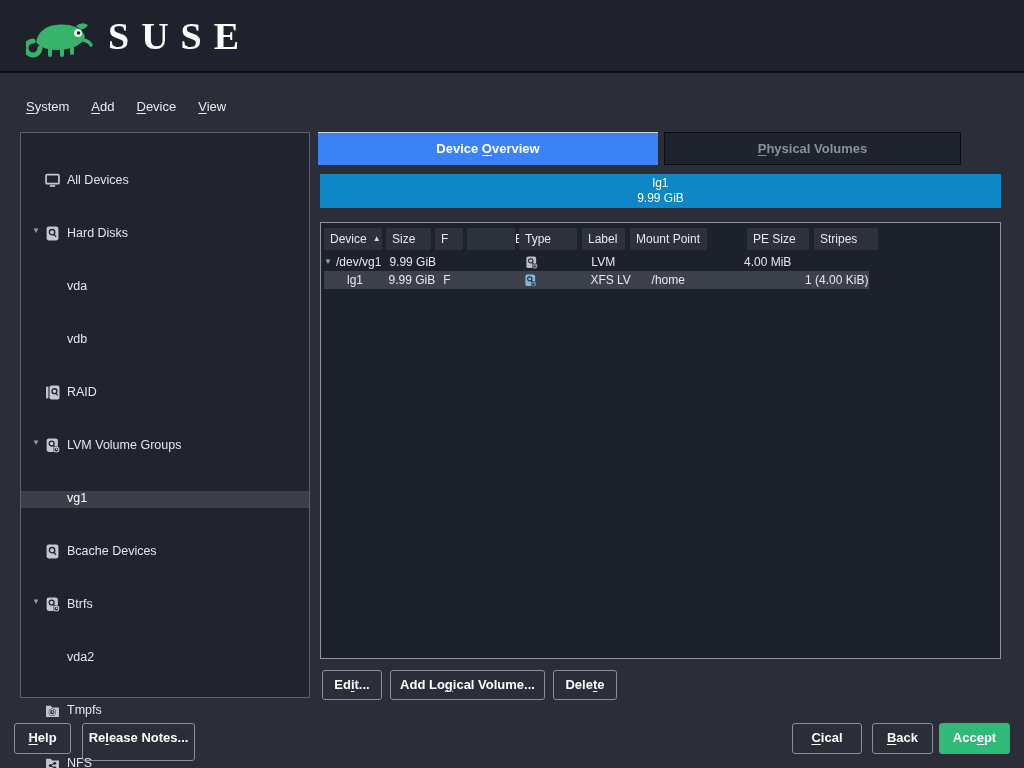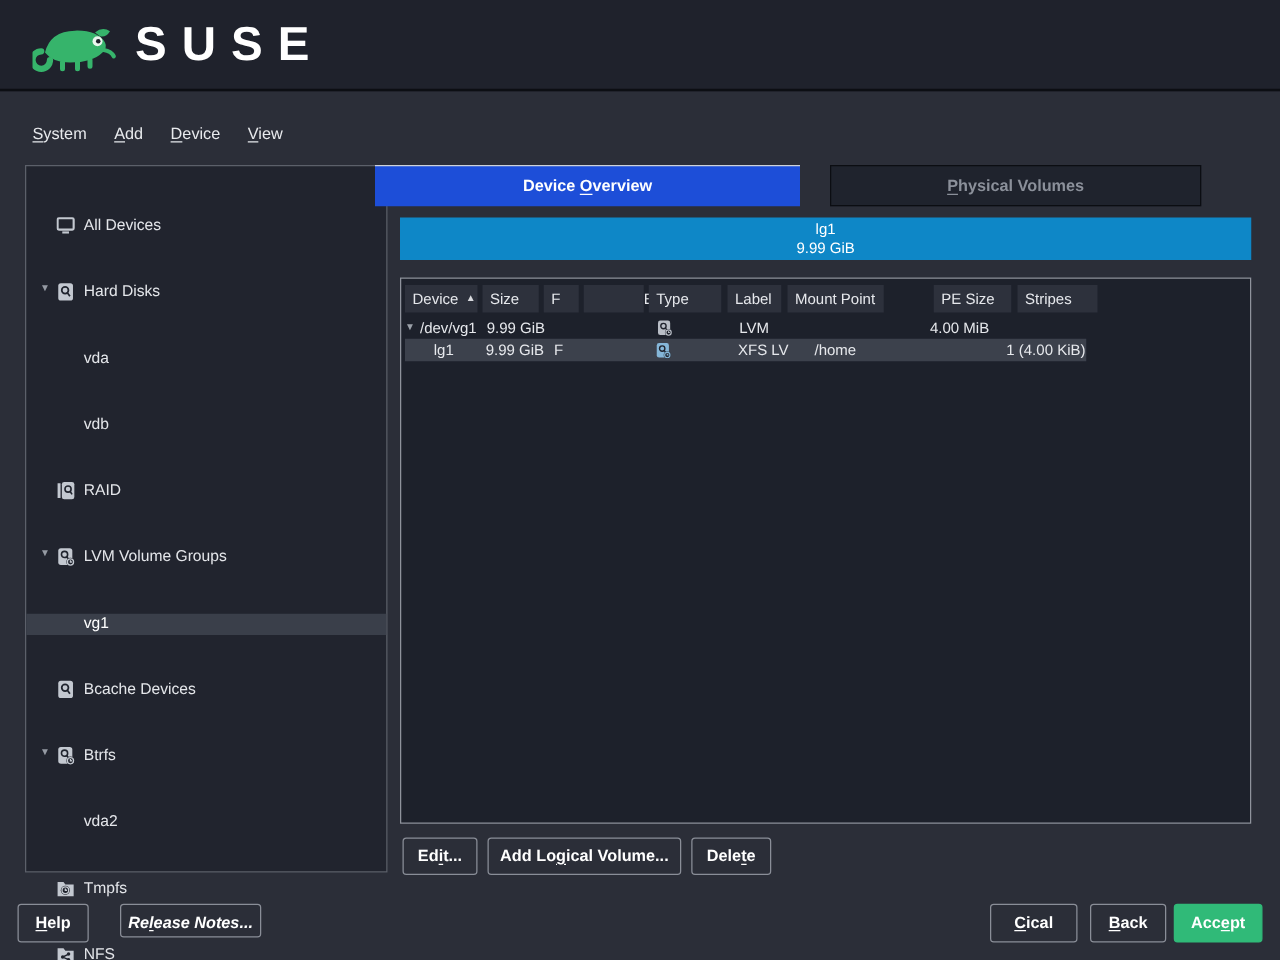--- a/index.html
+++ b/index.html
@@ -13,21 +13,21 @@
   .mn { text-decoration:underline; text-underline-offset:2px; }
 
   
   #topbar {
     position:absolute; left:0; top:0; width:1024px; height:73px;
     background:#1f222c; border-bottom:2px solid #0c0e13;
   }
   #logo { position:absolute; left:26px; top:12px; display:flex; align-items:center; }
   #logo .wordmark {
     font-size:38px; font-weight:bold; letter-spacing:12px;
-    color:#ffffff; margin-left:12px; line-height:48px;
+    color:#ffffff; margin-left:12px; line-height:48px;font-family:Liberation Serif, serif;
   }
 
   
   #menubar { position:absolute; left:26px; top:99px; display:flex; gap:22px;
     font-size:13px; color:#e8eaed; }
   #menubar .menu-item { cursor:default; }
 
   
   #sidebar {
     position:absolute; left:20px; top:132px; width:290px; height:566px;
@@ -37,21 +37,21 @@
   .tree-row { height:17px; display:flex; align-items:flex-start; font-size:12.5px; color:#e4e6ea;margin-top:36px; }
   .tree-row.sel { background:#3a3f4a; color:#ffffff; }
   .exp { width:18px; margin-left:6px; font-size:8px; color:#959aa3; text-align:center; flex:0 0 18px; }
   .tico { width:15px; height:15px; flex:0 0 15px; margin-right:7px; color:#c3c8d0; }
   .tico svg { width:15px; height:15px; display:block; }
   .tree-row .spacer { width:46px; flex:0 0 46px; }
 
   
   .tab { position:absolute; top:132px; height:33px; line-height:32px;
     text-align:center; font-size:13px; font-weight:bold; }
-  #tab-active { left:300px; width:340px; background:#1d4ed8; color:#ffffff;
+  #tab-active { left:318px; width:340px; background:#3b82f6; color:#ffffff;
     border-top:1px solid #cfd2d8; }
   #tab-inactive { left:664px; width:297px; background:#1f232d; color:#8b909a;
     border:1px solid #0b0d12; }
 
   
   #bluebar {
     position:absolute; left:320px; top:174px; width:681px; height:34px;
     background:#0e87c7; color:#ffffff; text-align:center;
     font-size:12px; line-height:15px; padding-top:2px;
   }
@@ -91,21 +91,21 @@
   .btn {
     position:absolute; height:30px; background:transparent;
     border:1px solid #8a8e98; border-radius:3px; color:#ffffff;
     font-weight:bold; font-size:13px; font-family:"Liberation Sans", sans-serif;
     text-align:center; line-height:28px; cursor:default;
   }
   #btn-edit   { left:322px; top:670px; width:60px; }
   #btn-addlv  { left:390px; top:670px; width:155px; }
   #btn-delete { left:553px; top:670px; width:64px; }
   #btn-help   { left:14px;  top:723px; width:57px;  height:31px; }
-  #btn-relnotes { left:96px; top:723px; width:113px; height:27px;font-style:italic; }
+  #btn-relnotes { left:82px; top:723px; width:113px; height:38px; }
   #btn-cancel { left:792px; top:723px; width:70px; height:31px; }
   #btn-back   { left:872px; top:723px; width:61px; height:31px; }
   #btn-accept { left:939px; top:723px; width:71px; height:31px;
     background:#30ba78; border:1px solid #30ba78; }
 </style>
 </head>
 <body>
 
 <svg width="0" height="0" style="position:absolute" aria-hidden="true">
   <defs>

